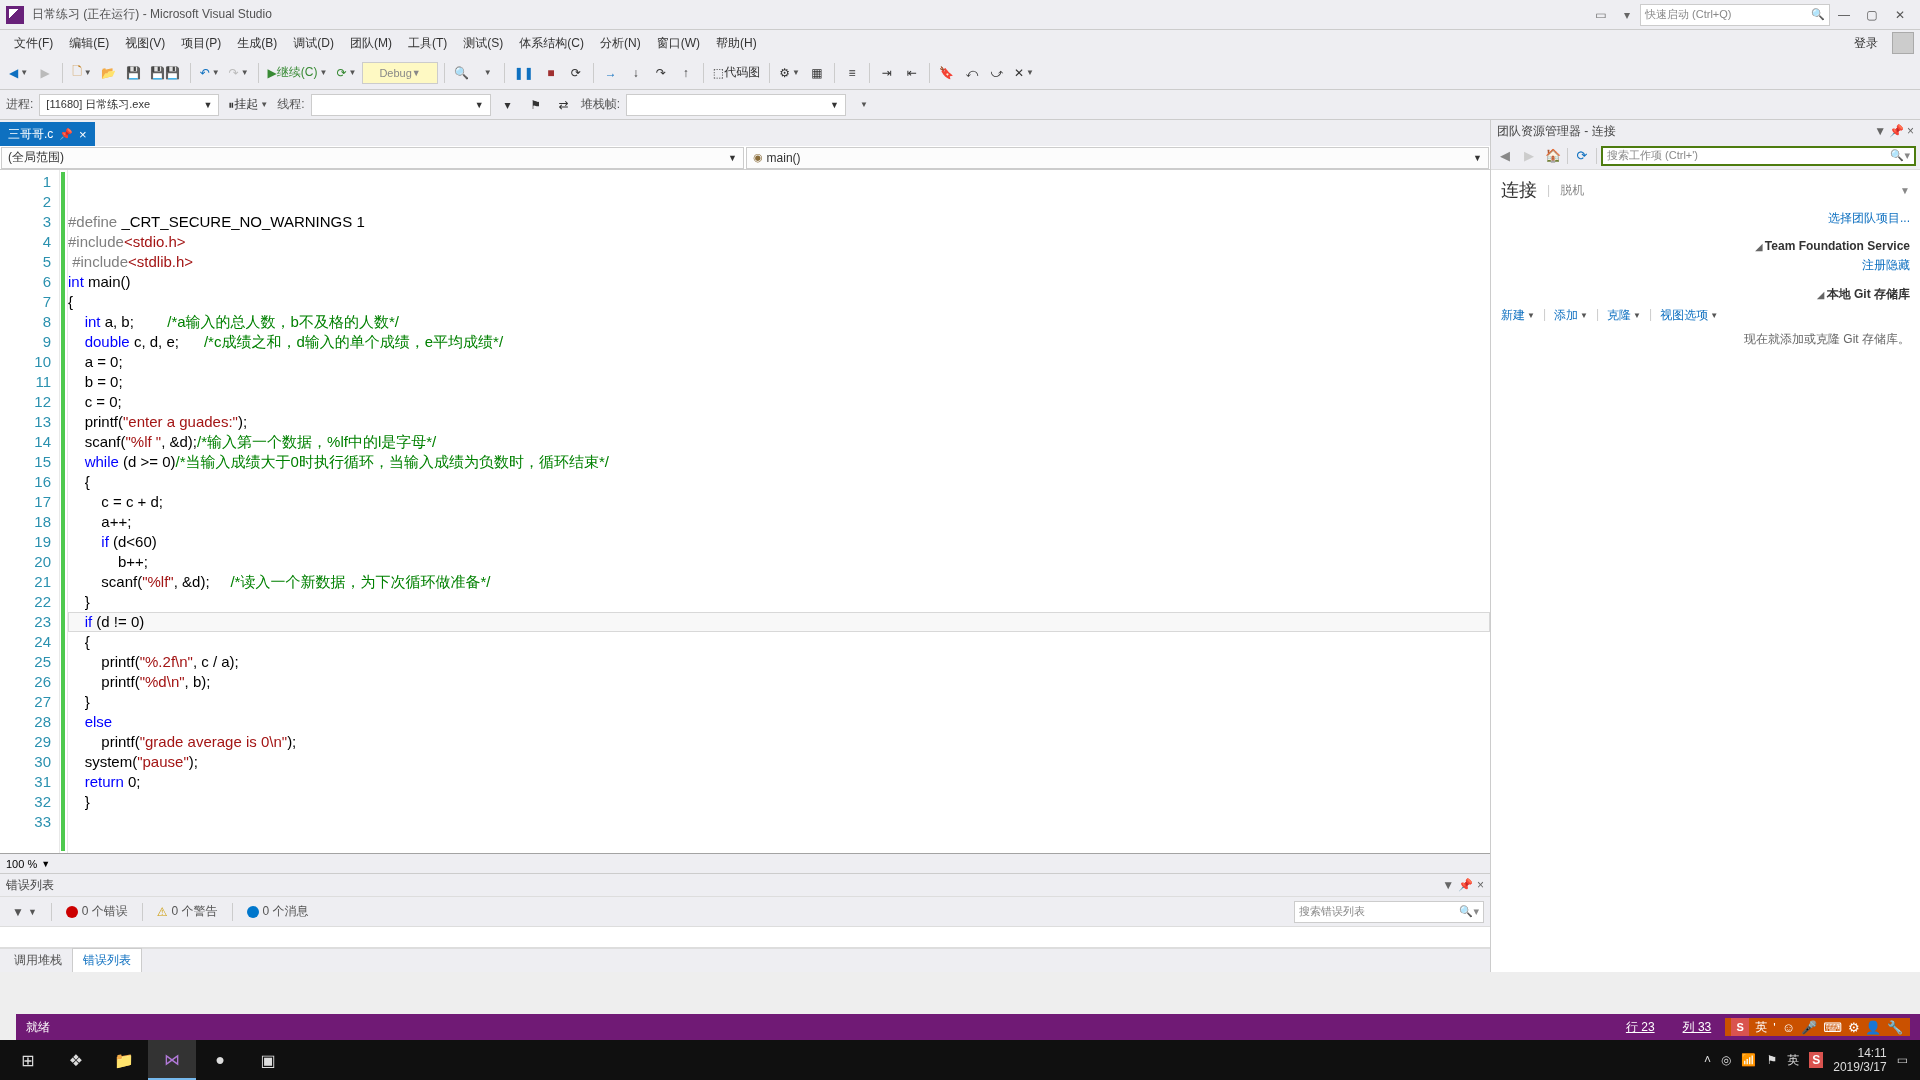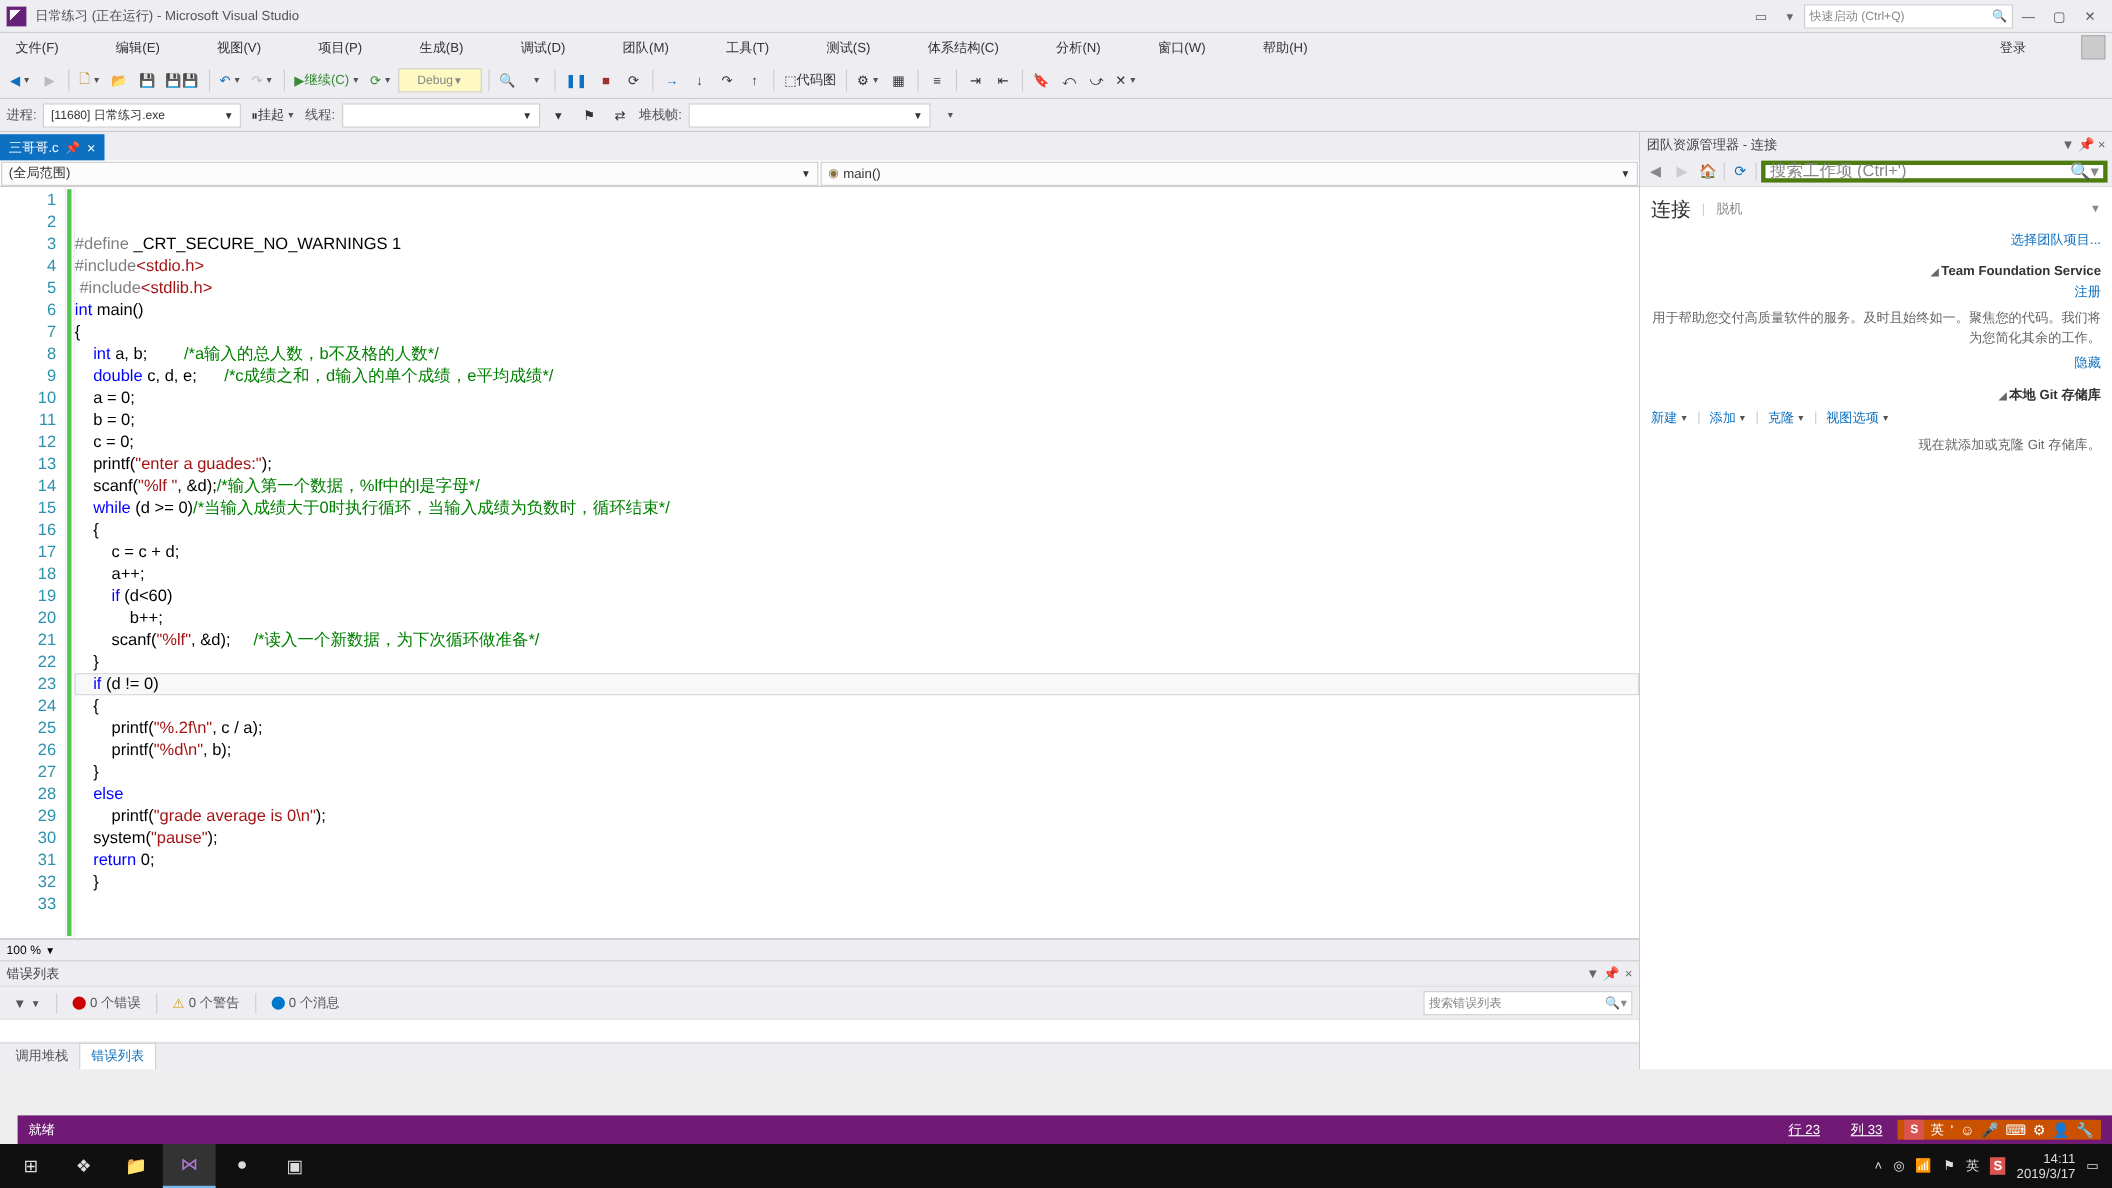--- a/index.html
+++ b/index.html
@@ -4,21 +4,21 @@
 <style>
 * { margin:0; padding:0; box-sizing:border-box; font-family:"Microsoft YaHei","Segoe UI",sans-serif; }
 body { background:#eee; overflow:hidden; width:1920px; height:1080px; position:relative; }
 .titlebar { height:30px; background:#eeeef2; display:flex; align-items:center; padding:0 6px; font-size:12px; color:#525252; border-bottom:1px solid #ccc; }
 .titlebar .vs-logo { width:18px; height:18px; background:#68217a; margin-right:8px; position:relative; }
 .titlebar .vs-logo::after{content:"";position:absolute;inset:3px;background:linear-gradient(135deg,#fff 40%,transparent 40%);}
 .titlebar .spacer{flex:1;}
 .tb-icon{width:22px;height:22px;display:flex;align-items:center;justify-content:center;color:#666;margin:0 2px;}
 .tb-search{width:190px;height:22px;border:1px solid #ccc;background:#fff;font-size:11px;padding:0 4px;color:#888;display:flex;align-items:center;justify-content:space-between;}
 .win-btn{width:28px;height:22px;display:flex;align-items:center;justify-content:center;color:#555;}
-.menubar{height:26px;background:#eeeef2;display:flex;align-items:center;padding:0 6px;font-size:12px;color:#333;gap:36px;}
+.menubar{height:26px;background:#eeeef2;display:flex;align-items:center;padding:0 6px;font-size:12px;color:#333;}
 .menubar .mitem{padding:3px 8px;}
 .menubar .login{margin-left:auto;padding:3px 8px;}
 .menubar .avatar{width:22px;height:22px;background:#ccc;margin-left:6px;border:1px solid #aaa;}
 .toolbar{height:34px;background:#eeeef2;border-bottom:1px solid #ccc;display:flex;align-items:center;padding:0 6px;gap:3px;}
 .tbtn{min-width:22px;height:24px;display:flex;align-items:center;justify-content:center;font-size:12px;color:#333;padding:0 3px;}
 .tbtn.blue{color:#0e70c0;}
 .tbtn.green{color:#388a34;}
 .tbtn.orange{color:#c27d1a;}
 .tbtn .tri{font-size:8px;margin-left:2px;color:#555;}
 .tsep{width:1px;height:20px;background:#ccc;margin:0 3px;}
@@ -55,21 +55,21 @@
 .errfilt .dot{width:12px;height:12px;border-radius:50%;}
 .errsearch{margin-left:auto;width:190px;height:22px;border:1px solid #ccc;background:#fff;font-size:11px;padding:0 4px;color:#888;display:flex;align-items:center;justify-content:space-between;}
 .errtabs{height:24px;display:flex;align-items:flex-end;background:#eeeef2;border-top:1px solid #ddd;padding-left:4px;font-size:12px;}
 .errtabs .et{padding:3px 10px;color:#555;}
 .errtabs .et.active{background:#fff;border:1px solid #ccc;border-bottom:none;color:#0e70c0;}
 .right{flex:1;background:#eeeef2;border-left:1px solid #ccc;display:flex;flex-direction:column;}
 .rhead{height:22px;background:#eeeef2;display:flex;align-items:center;padding:0 6px;font-size:12px;color:#444;}
 .rhead .tools{margin-left:auto;display:flex;gap:3px;color:#666;font-size:12px;}
 .rtool{height:28px;background:#eeeef2;border-bottom:1px solid #ddd;display:flex;align-items:center;padding:0 4px;gap:4px;}
 .ricn{width:20px;height:20px;display:flex;align-items:center;justify-content:center;color:#388a34;font-size:13px;}
-.rsearch{flex:1;height:20px;border:4px solid #4d7c0f;background:#fff;font-size:15px;padding:0 4px;color:#888;display:flex;align-items:center;justify-content:space-between;}
+.rsearch{flex:1;height:20px;border:2px solid #4d7c0f;background:#fff;font-size:11px;padding:0 4px;color:#888;display:flex;align-items:center;justify-content:space-between;}
 .rbody{flex:1;background:#fff;padding:8px 10px;font-size:12px;color:#333;overflow:auto;text-align:right;}
 .rbody .bigrow{display:flex;align-items:center;gap:10px;margin-bottom:8px;}
 .rbody .big{font-size:18px;color:#333;}
 .rbody .sep{color:#ccc;}
 .rbody a{color:#0e70c0;text-decoration:none;}
 .rbody .sect{margin-top:12px;}
 .rbody .secthead{font-weight:bold;color:#333;margin:10px 0 4px;font-size:12px;}
 .rbody .secthead::before{content:"◢ ";font-size:9px;color:#666;}
 .rbody .actions{display:flex;gap:8px;flex-wrap:wrap;margin:4px 0;}
 .rbody .actions .al{color:#0e70c0;display:flex;align-items:center;}
@@ -364,21 +364,20 @@
         <span class="big">连接</span>
         <span class="sep">|</span>
         <span style="color:#888">脱机</span>
         <span style="margin-left:auto;font-size:10px;color:#888">▼</span>
       </div>
       <a href="#">选择团队项目...</a>
 
       <div class="sect">
         <div class="secthead">Team Foundation Service</div>
         <a href="#">注册</a>
-        <p>用于帮助您交付高质量软件的服务。及时且始终如一。聚焦您的代码。我们将为您简化其余的工作。</p>
         <a href="#" class="hide">隐藏</a>
         <div style="clear:both"></div>
       </div>
 
       <div class="sect">
         <div class="secthead">本地 Git 存储库</div>
         <div class="actions">
           <span class="al">
               <span>新建</span>
               <span class="tri">▼</span>

